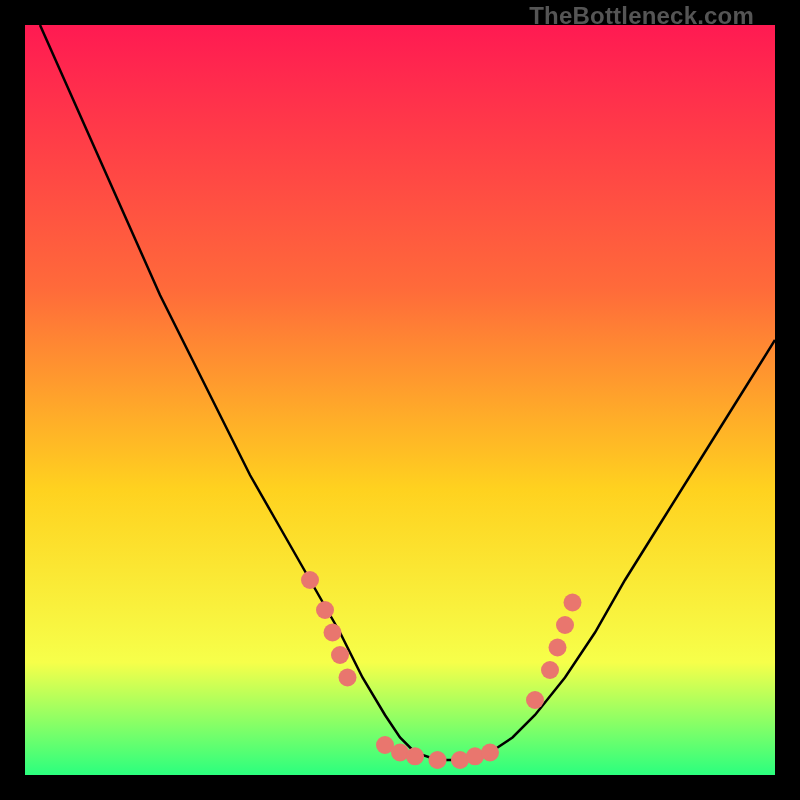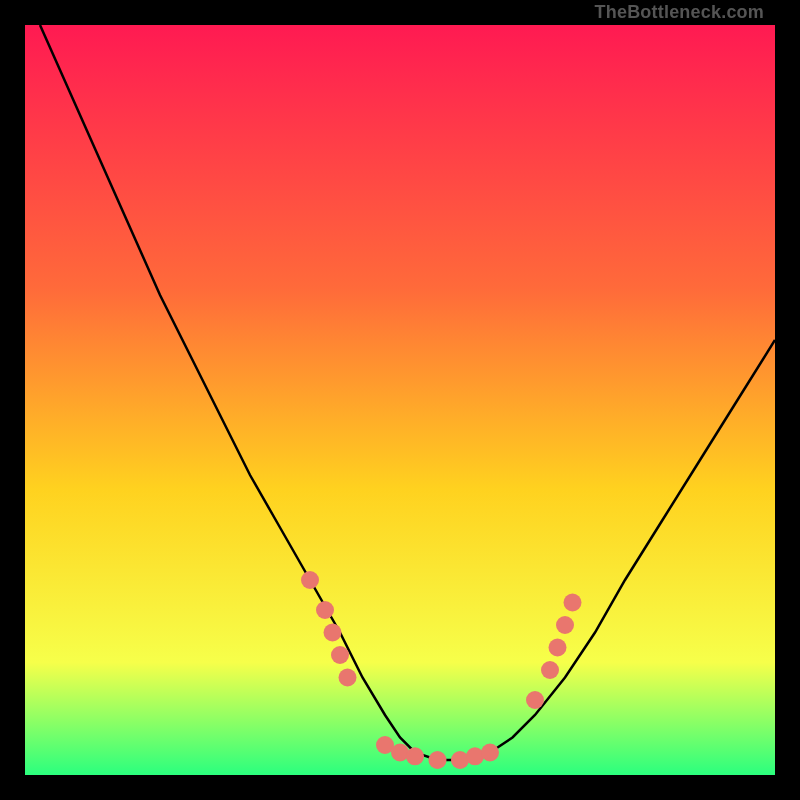--- a/index.html
+++ b/index.html
@@ -22,23 +22,23 @@
   .plot {
     position: absolute;
     left: 0;
     top: 0;
     width: 750px;
     height: 750px;
   }
   .watermark {
     position: absolute;
     top: 2px;
-    right: 36px;
+    right: 46px;
     color: #555;
-    font-size: 18px;
+    font-size: 24px;
     font-weight: 600;
     letter-spacing: 0.2px;
   }
   svg { display: block; }
 </style>
 </head>
 <body>
 
 <div class="watermark">TheBottleneck.com</div>
 

